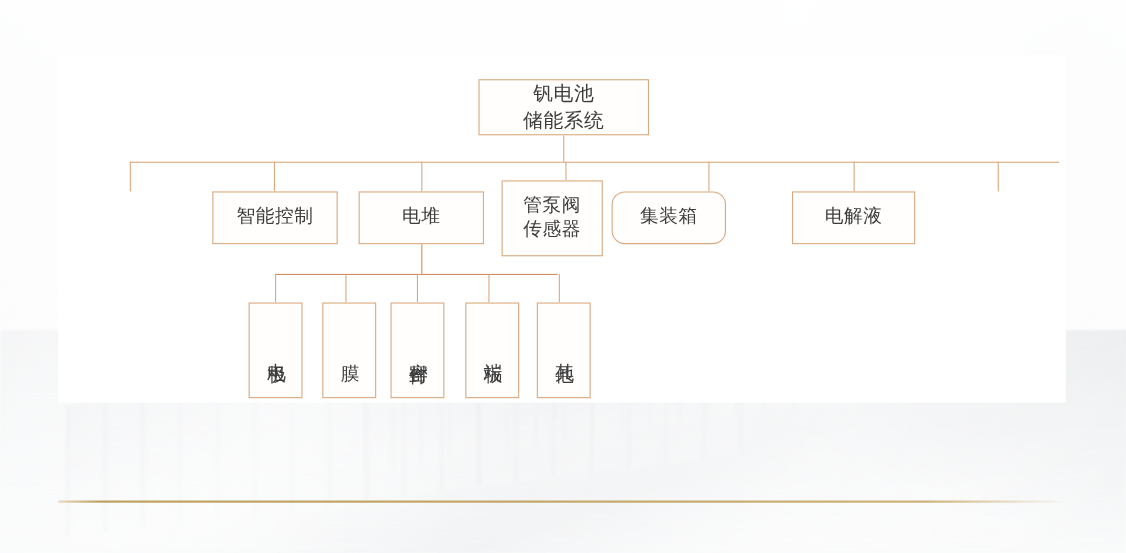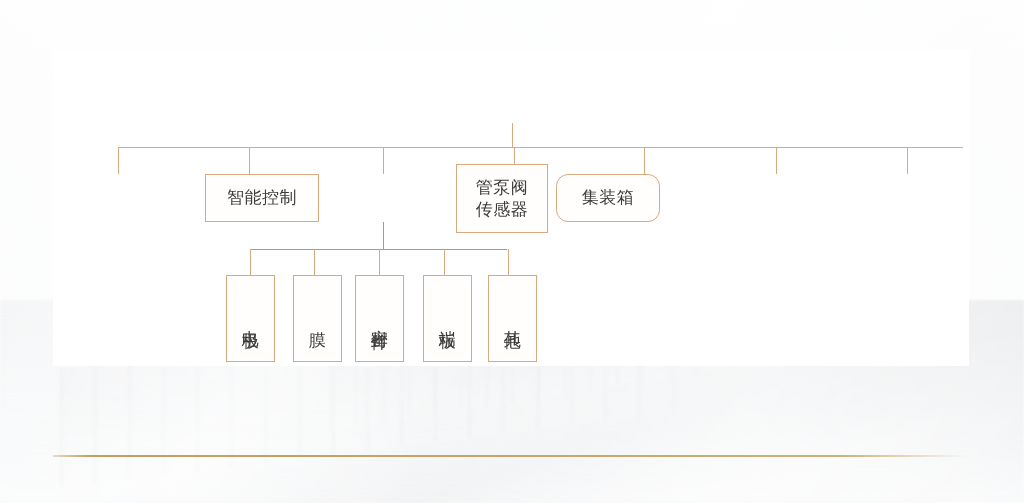--- a/index.html
+++ b/index.html
@@ -151,25 +151,29 @@
     <div class="line v" style="left:854px; top:97px; height:27px;"></div>
 
     <div class="line v strong" style="left:330px; top:172px; height:27px;"></div>
     <div class="line h strong" style="left:197px; top:199px; width:257px;"></div>
     <div class="line v" style="left:197px; top:199px; height:26px;"></div>
     <div class="line v" style="left:261px; top:199px; height:26px;"></div>
     <div class="line v" style="left:326px; top:199px; height:26px;"></div>
     <div class="line v" style="left:391px; top:199px; height:26px;"></div>
     <div class="line v" style="left:455px; top:199px; height:26px;"></div>
 
+    <div class="node root" style="left:382px; top:22px; width:155px; height:51px;">钒电池
+储能系统</div>
 
-    <div class="node" style="left:152px; top:124px; width:114px; height:48px;">智能控制</div>
+    <div class="node" style="left:140px; top:124px; width:114px; height:48px;">智能控制</div>
+    <div class="node" style="left:273px; top:124px; width:114px; height:48px;">电堆</div>
     <div class="node" style="left:403px; top:114px; width:92px; height:69px;">管泵阀
 传感器</div>
     <div class="node" style="left:503px; top:124px; width:104px; height:48px;border-radius:12px;">集装箱</div>
+    <div class="node" style="left:667px; top:124px; width:112px; height:48px;">电解液</div>
 
     <div class="node vert" style="left:173px; top:225px; width:49px; height:87px;">电极</div>
     <div class="node vert" style="left:240px; top:225px; width:49px; height:87px;">膜</div>
     <div class="node vert" style="left:302px; top:225px; width:49px; height:87px;">密封件</div>
     <div class="node vert" style="left:370px; top:225px; width:49px; height:87px;">端板</div>
     <div class="node vert" style="left:435px; top:225px; width:49px; height:87px;">其他</div>
 
   </div>
 </div>
 

